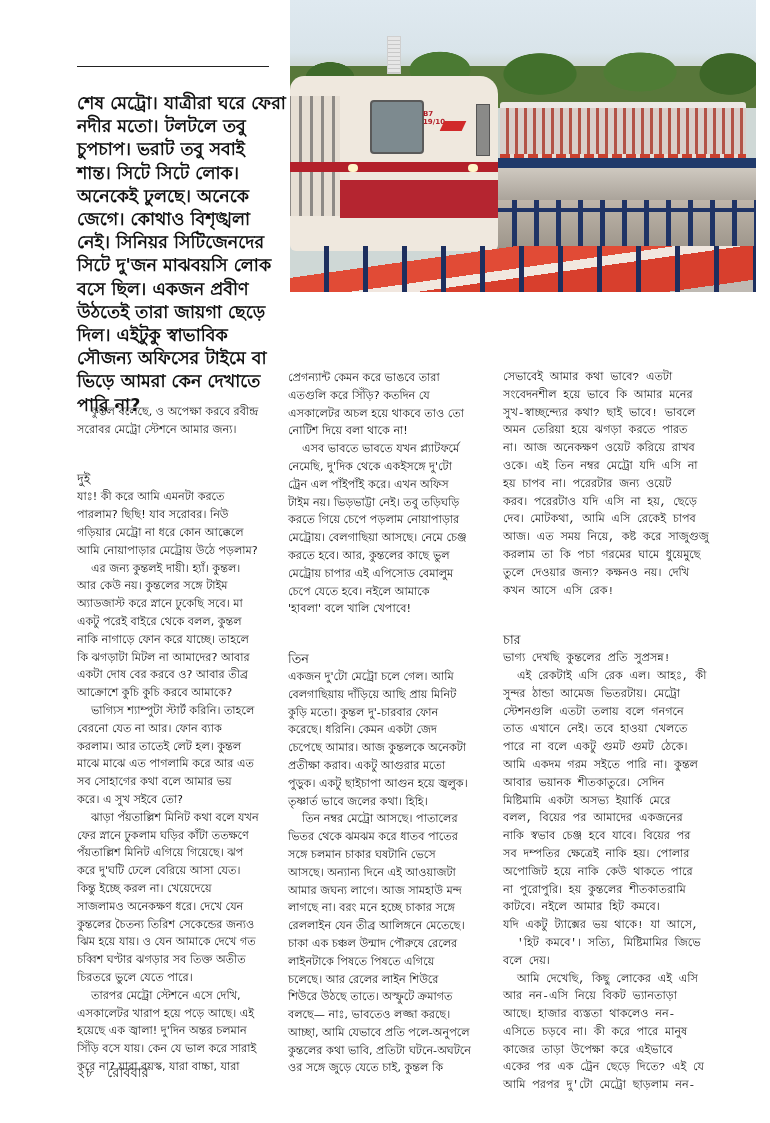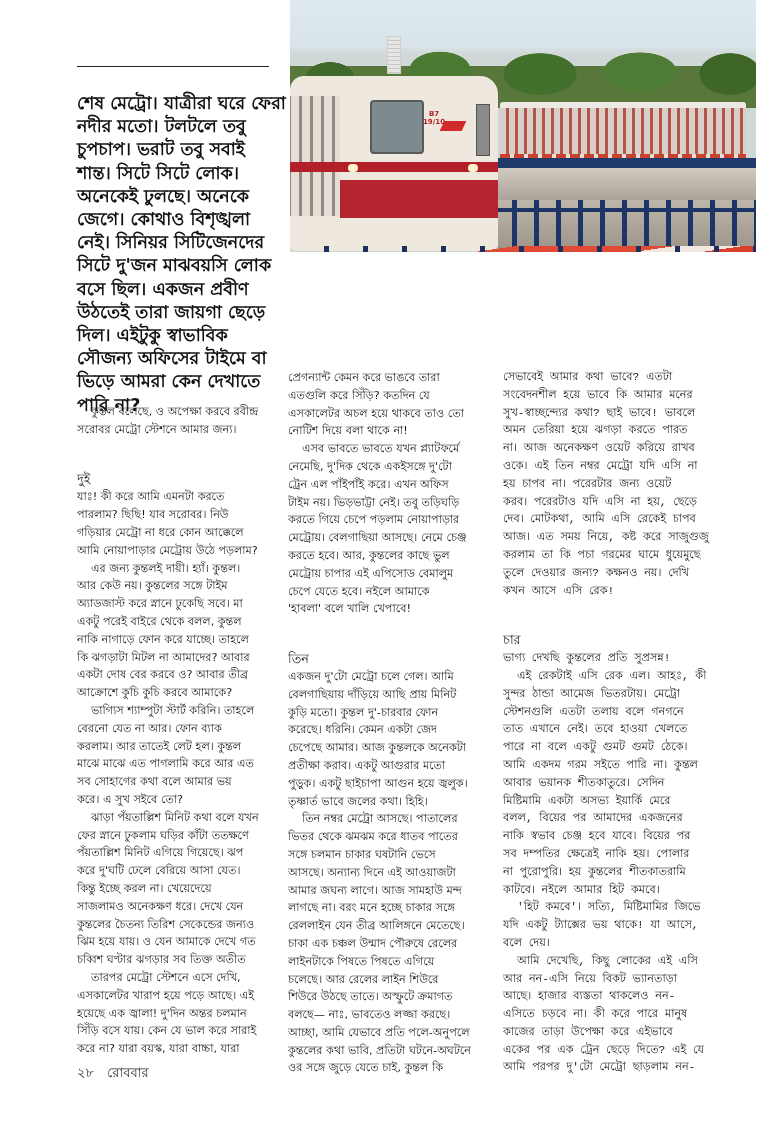--- a/index.html
+++ b/index.html
@@ -19,22 +19,22 @@
   .col .head { display: block; font-size: 12.8px; line-height: 19px; margin-top: 13px; }
 
   #col1 { left: 77px; top: 403px; width: 200px; }
   #col2 { left: 288px; top: 369px; width: 205px; }
   #col3 { left: 503px; top: 369px; width: 215px; font-family: Liberation Mono, monospace; }
 
   .folio { position: absolute; left: 77px; top: 1063px; font-size: 13px; color: #333; }
   .folio span { margin-right: 9px; }
 
   
-  .photo { position: absolute; left: 290px; top: 0; width: 466px; height: 252px; overflow: hidden;
-           background: linear-gradient(#dfe9f0 0%, #d9e4ea 18%, #cfd8d6 22%); text-align: center; }
+  .photo { position: absolute; left: 290px; top: 0; width: 466px; height: 292px; overflow: hidden;
+           background: linear-gradient(#dfe9f0 0%, #d9e4ea 18%, #cfd8d6 22%); }
   .photo .trees { position: absolute; left: 0; top: 38px; width: 466px; height: 70px;
            background: radial-gradient(ellipse 40px 26px at 40px 40px, #3f6a2b 60%, transparent 62%),
                        radial-gradient(ellipse 50px 30px at 150px 32px, #4b7a33 60%, transparent 62%),
                        radial-gradient(ellipse 60px 34px at 250px 36px, #42702c 60%, transparent 62%),
                        radial-gradient(ellipse 60px 32px at 350px 34px, #4f7c35 60%, transparent 62%),
                        radial-gradient(ellipse 50px 34px at 440px 36px, #3d6628 60%, transparent 62%),
                        linear-gradient(transparent 40%, #58773a 40%); }
   .photo .tower { position: absolute; left: 97px; top: 36px; width: 12px; height: 36px;
            border: 1px solid #cfcfcf; background: repeating-linear-gradient(#e6e6e6 0 3px, #c8c8c8 3px 4px); }
   .photo .far-train { position: absolute; left: 210px; top: 102px; width: 246px; height: 58px;
@@ -137,20 +137,21 @@
   <span class="ln">করে। এ সুখ সইবে তো?</span>
   <span class="ln ind">ঝাড়া পঁয়তাল্লিশ মিনিট কথা বলে যখন</span>
   <span class="ln">ফের স্নানে ঢুকলাম ঘড়ির কাঁটা ততক্ষণে</span>
   <span class="ln">পঁয়তাল্লিশ মিনিট এগিয়ে গিয়েছে। ঝপ</span>
   <span class="ln">করে দু'ঘটি ঢেলে বেরিয়ে আসা যেত।</span>
   <span class="ln">কিন্তু ইচ্ছে করল না। খেয়েদেয়ে</span>
   <span class="ln">সাজলামও অনেকক্ষণ ধরে। দেখে যেন</span>
   <span class="ln">কুন্তলের চৈতন্য তিরিশ সেকেন্ডের জন্যও</span>
   <span class="ln">ঝিম হয়ে যায়। ও যেন আমাকে দেখে গত</span>
   <span class="ln">চব্বিশ ঘণ্টার ঝগড়ার সব তিক্ত অতীত</span>
+  <span class="ln">চিরতরে ভুলে যেতে পারে।</span>
   <span class="ln ind">তারপর মেট্রো স্টেশনে এসে দেখি,</span>
   <span class="ln">এসকালেটর খারাপ হয়ে পড়ে আছে। এই</span>
   <span class="ln">হয়েছে এক জ্বালা! দু'দিন অন্তর চলমান</span>
   <span class="ln">সিঁড়ি বসে যায়। কেন যে ভাল করে সারাই</span>
   <span class="ln">করে না? যারা বয়স্ক, যারা বাচ্চা, যারা</span>
 </div>
 
 <div class="col" id="col2">
   <span class="ln">প্রেগন্যান্ট কেমন করে ভাঙবে তারা</span>
   <span class="ln">এতগুলি করে সিঁড়ি? কতদিন যে</span>
@@ -214,24 +215,25 @@
   <span class="ln">সুন্দর ঠান্ডা আমেজ ভিতরটায়। মেট্রো</span>
   <span class="ln">স্টেশনগুলি এতটা তলায় বলে গনগনে</span>
   <span class="ln">তাত এখানে নেই। তবে হাওয়া খেলতে</span>
   <span class="ln">পারে না বলে একটু গুমট গুমট ঠেকে।</span>
   <span class="ln">আমি একদম গরম সইতে পারি না। কুন্তল</span>
   <span class="ln">আবার ভয়ানক শীতকাতুরে। সেদিন</span>
   <span class="ln">মিষ্টিমামি একটা অসভ্য ইয়ার্কি মেরে</span>
   <span class="ln">বলল, বিয়ের পর আমাদের একজনের</span>
   <span class="ln">নাকি স্বভাব চেঞ্জ হবে যাবে। বিয়ের পর</span>
   <span class="ln">সব দম্পতির ক্ষেত্রেই নাকি হয়। পোলার</span>
+  <span class="ln">অপোজিট হয়ে নাকি কেউ থাকতে পারে</span>
   <span class="ln">না পুরোপুরি। হয় কুন্তলের শীতকাতরামি</span>
   <span class="ln">কাটবে। নইলে আমার হিট কমবে।</span>
+  <span class="ln">যদি একটু ট্যাক্সের ভয় থাকে! যা আসে,</span>
   <span class="ln ind">'হিট কমবে'। সত্যি, মিষ্টিমামির জিভে</span>
-  <span class="ln">যদি একটু ট্যাক্সের ভয় থাকে! যা আসে,</span>
   <span class="ln">বলে দেয়।</span>
   <span class="ln ind">আমি দেখেছি, কিছু লোকের এই এসি</span>
   <span class="ln">আর নন-এসি নিয়ে বিকট ভ্যানতাড়া</span>
   <span class="ln">আছে। হাজার ব্যস্ততা থাকলেও নন-</span>
   <span class="ln">এসিতে চড়বে না। কী করে পারে মানুষ</span>
   <span class="ln">কাজের তাড়া উপেক্ষা করে এইভাবে</span>
   <span class="ln">একের পর এক ট্রেন ছেড়ে দিতে? এই যে</span>
   <span class="ln">আমি পরপর দু'টো মেট্রো ছাড়লাম নন-</span>
 </div>
 

